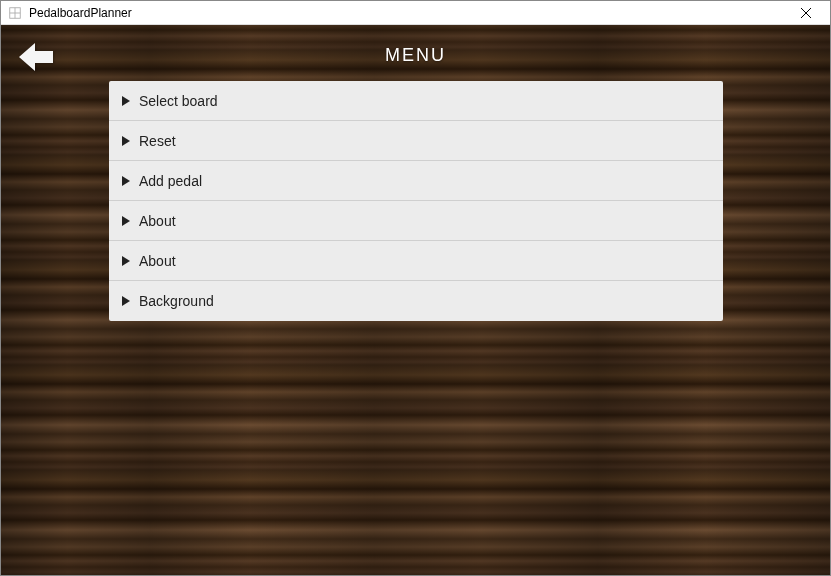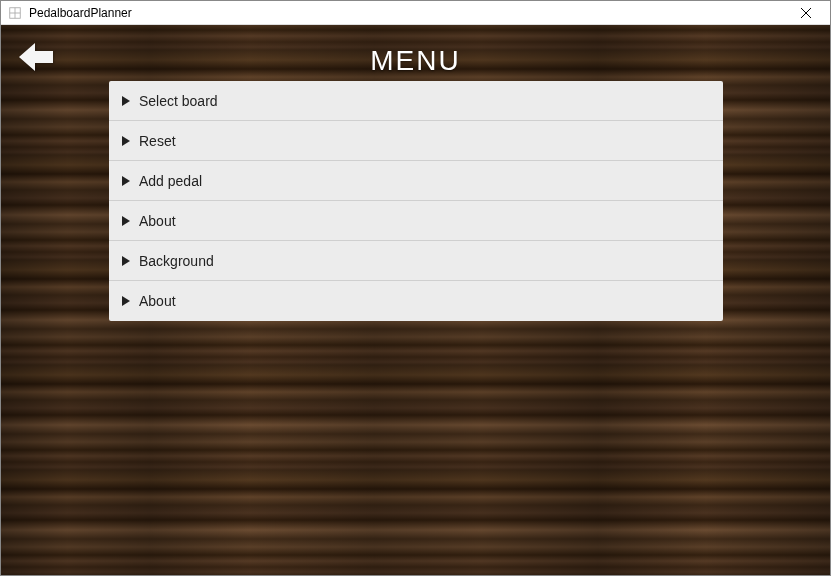--- a/index.html
+++ b/index.html
@@ -65,21 +65,21 @@
     cursor: pointer;
     filter: drop-shadow(1px 1px 1px rgba(0,0,0,0.3));
   }
   
   .menu-title {
     position: absolute;
     top: 20px;
     left: 0; right: 0;
     text-align: center;
     color: #fff;
-    font-size: 28px;
+    font-size: 18px;
     letter-spacing: 2px;
     font-weight: 400;
     text-shadow: 0 1px 2px rgba(0,0,0,0.4);
   }
   
   .menu-panel {
     position: absolute;
     top: 56px;
     left: 108px;
     width: 614px;
@@ -170,26 +170,26 @@
             </svg>
         </span>
         <span>About</span>
       </div>
       <div class="menu-item">
         <span class="chevron">
           <svg viewBox="0 0 8 10" width="8" height="10">
               <polygon points="0,0 8,5 0,10" fill="#222"></polygon>
             </svg>
         </span>
-        <span>Background</span>
+        <span>About</span>
       </div>
       <div class="menu-item">
         <span class="chevron">
           <svg viewBox="0 0 8 10" width="8" height="10">
               <polygon points="0,0 8,5 0,10" fill="#222"></polygon>
             </svg>
         </span>
-        <span>About</span>
+        <span>Background</span>
       </div>
     </div>
 
   </div>
 </div>
 
 </body></html>

